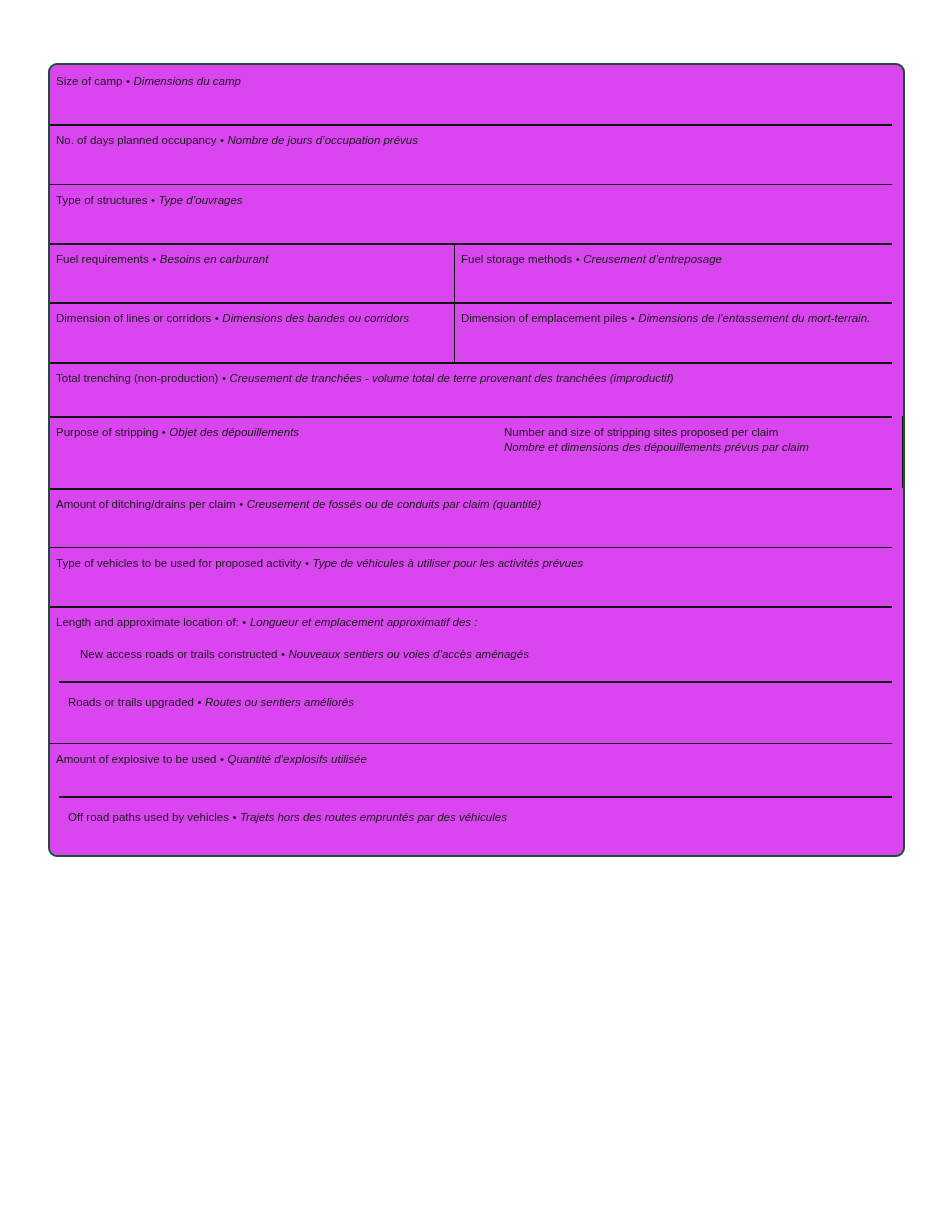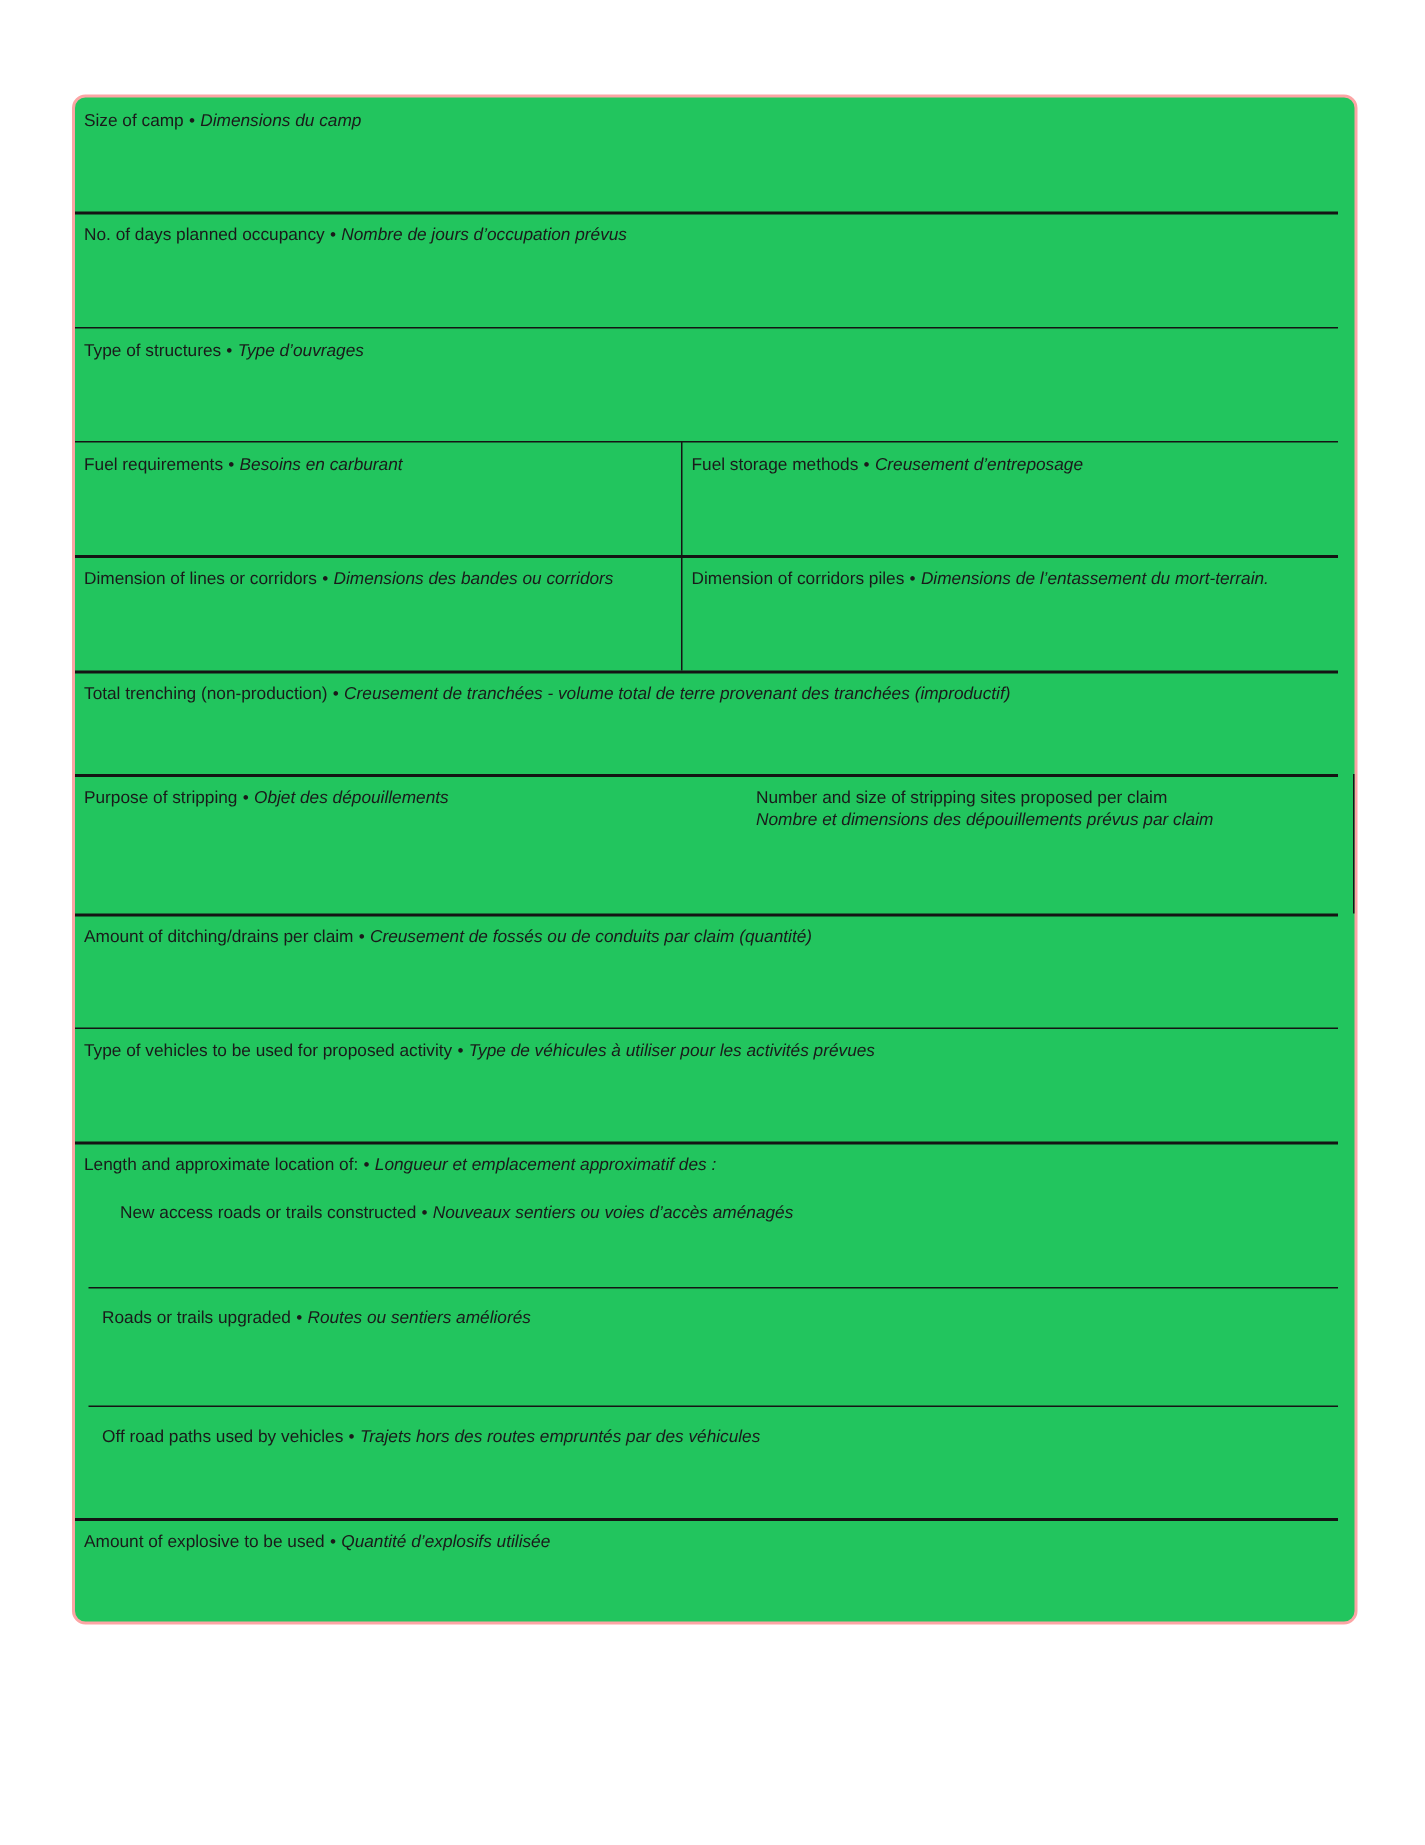--- a/index.html
+++ b/index.html
@@ -13,25 +13,25 @@
     width: 950px;
     height: 1230px;
     background: #ffffff;
     overflow: hidden;
   }
   .form-box {
     position: absolute;
     left: 48px;
     top: 63px;
     width: 857px;
-    height: 1020px;
+    height: 794px;
     box-sizing: border-box;
-    border: 2px solid #fca5a5;
+    border: 2px solid #14532d;
     border-radius: 9px;
-    background: #22c55e;
+    background: #d946ef;
     display: flex;
     flex-direction: column;
   }
   .row {
     position: relative;
     box-sizing: border-box;
     display: flex;
     flex-direction: column;
   }
   .row.split {
@@ -129,21 +129,21 @@
       </div>
     </div>
 
     <div class="row split" style="height:84px">
       <div class="sep"></div>
       <div class="cell left">
         <div class="label"><span class="en">Dimension of lines or corridors</span><span class="bullet">•</span><span class="fr">Dimensions des bandes ou corridors</span></div>
         <div class="blank"></div>
       </div>
       <div class="cell">
-        <div class="label"><span class="en">Dimension of corridors piles</span><span class="bullet">•</span><span class="fr">Dimensions de l’entassement du mort-terrain.</span></div>
+        <div class="label"><span class="en">Dimension of emplacement piles</span><span class="bullet">•</span><span class="fr">Dimensions de l’entassement du mort-terrain.</span></div>
         <div class="blank"></div>
       </div>
     </div>
 
     <div class="row" style="height:75px">
       <div class="sep"></div>
       <div class="cell">
         <div class="label"><span class="en">Total trenching (non-production)</span><span class="bullet">•</span><span class="fr">Creusement de tranchées - volume total de terre provenant des tranchées (improductif)</span></div>
         <div class="blank"></div>
       </div>
@@ -188,30 +188,30 @@
     </div>
 
     <div class="row" style="height:86px">
       <div class="sep indent"></div>
       <div class="cell">
         <div class="label deep-indent"><span class="en">Roads or trails upgraded</span><span class="bullet">•</span><span class="fr">Routes ou sentiers améliorés</span></div>
         <div class="blank"></div>
       </div>
     </div>
 
+    <div class="row" style="height:75px">
+      <div class="sep"></div>
+      <div class="cell">
+        <div class="label"><span class="en">Amount of explosive to be used</span><span class="bullet">•</span><span class="fr">Quantité d’explosifs utilisée</span></div>
+        <div class="blank"></div>
+      </div>
+    </div>
+
     <div class="row" style="height:82px">
       <div class="sep indent"></div>
       <div class="cell">
         <div class="label deep-indent"><span class="en">Off road paths used by vehicles</span><span class="bullet">•</span><span class="fr">Trajets hors des routes empruntés par des véhicules</span></div>
         <div class="blank"></div>
       </div>
     </div>
 
-    <div class="row" style="height:75px">
-      <div class="sep"></div>
-      <div class="cell">
-        <div class="label"><span class="en">Amount of explosive to be used</span><span class="bullet">•</span><span class="fr">Quantité d’explosifs utilisée</span></div>
-        <div class="blank"></div>
-      </div>
-    </div>
-
   </div>
 </div>
 
 </body></html>

